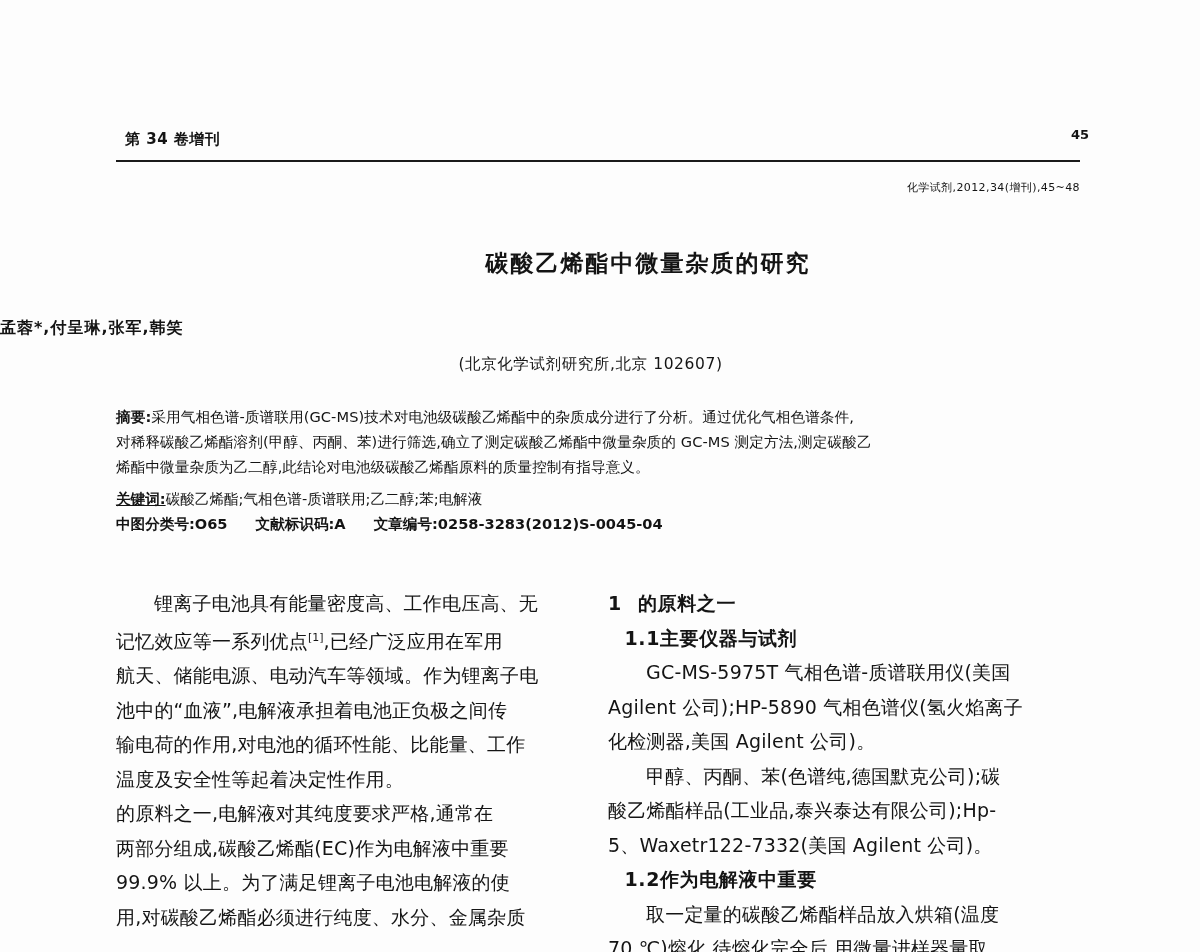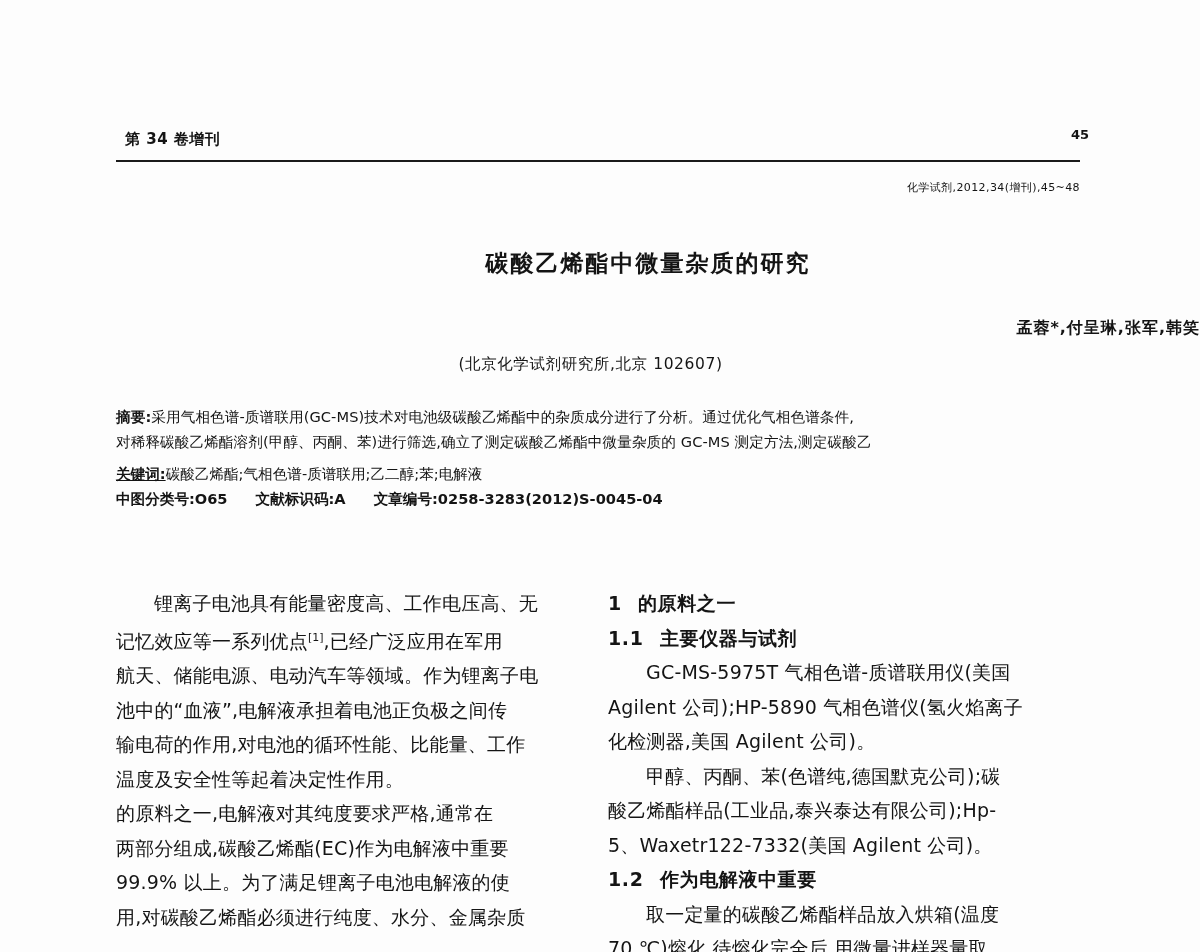--- a/index.html
+++ b/index.html
@@ -80,21 +80,21 @@
     text-align: center;
     font-size: 23px;
     font-weight: bold;
     letter-spacing: 2px;
     padding-left: 48px;
   }
   .authors {
     position: absolute;
     left: 0; top: 318px;
     width: 1200px;
-    text-align: right;
+    text-align: left;
     font-size: 16px;
     font-weight: bold;
     letter-spacing: 1px;
   }
   .affiliation {
     position: absolute;
     left: 0; top: 354px;
     width: 1181px;
     text-align: center;
     font-size: 15.5px;
@@ -157,21 +157,21 @@
     font-weight: bold;
     white-space: nowrap;
     letter-spacing: 0.6px;
   }
   .sec-h1 .num { display: inline-block; min-width: 30px; }
   .sec-h2 {
     font-weight: bold;
     white-space: nowrap;
     letter-spacing: 0.6px;
   }
-  .sec-h2 .num { display: inline-block; min-width: 52px; }
+  .sec-h2 .num { display: inline-block; min-width: 52px; text-align: right; }
 </style>
 </head>
 <body>
 
 <div class="page">
 
   <div class="runhead">
     <div class="rh-left">第 34 卷增刊</div>
     <div class="rh-right">45</div>
   </div>
@@ -179,20 +179,21 @@
 
   <div class="citation">化学试剂,2012,34(增刊),45~48</div>
 
   <div class="doc-title">碳酸乙烯酯中微量杂质的研究</div>
   <div class="authors">孟蓉*,付呈琳,张军,韩笑</div>
   <div class="affiliation">(北京化学试剂研究所,北京    102607)</div>
 
   <div class="meta-block">
     <div class="abstract-line"><span class="lbl">摘要:</span><span>采用气相色谱-质谱联用(GC-MS)技术对电池级碳酸乙烯酯中的杂质成分进行了分析。通过优化气相色谱条件,</span></div>
     <div class="abstract-line">对稀释碳酸乙烯酯溶剂(甲醇、丙酮、苯)进行筛选,确立了测定碳酸乙烯酯中微量杂质的 GC-MS 测定方法,测定碳酸乙</div>
+    <div class="abstract-line">烯酯中微量杂质为乙二醇,此结论对电池级碳酸乙烯酯原料的质量控制有指导意义。</div>
 
     <div class="kw-line"><span class="lbl">关键词:</span><span>碳酸乙烯酯;气相色谱-质谱联用;乙二醇;苯;电解液</span></div>
 
     <div class="class-line"><span>中图分类号:</span><span>O65</span><span class="gap"></span><span>文献标识码:</span><span>A</span><span class="gap"></span><span>文章编号:</span><span>0258-3283(2012)S-0045-04</span></div>
   </div>
 
   <div class="col col-left">
     <div class="bodyline indent">锂离子电池具有能量密度高、工作电压高、无</div>
     <div class="bodyline"><span>记忆效应等一系列优点</span><sup>[1]</sup><span>,已经广泛应用在军用</span></div>
     <div class="bodyline">航天、储能电源、电动汽车等领域。作为锂离子电</div>

